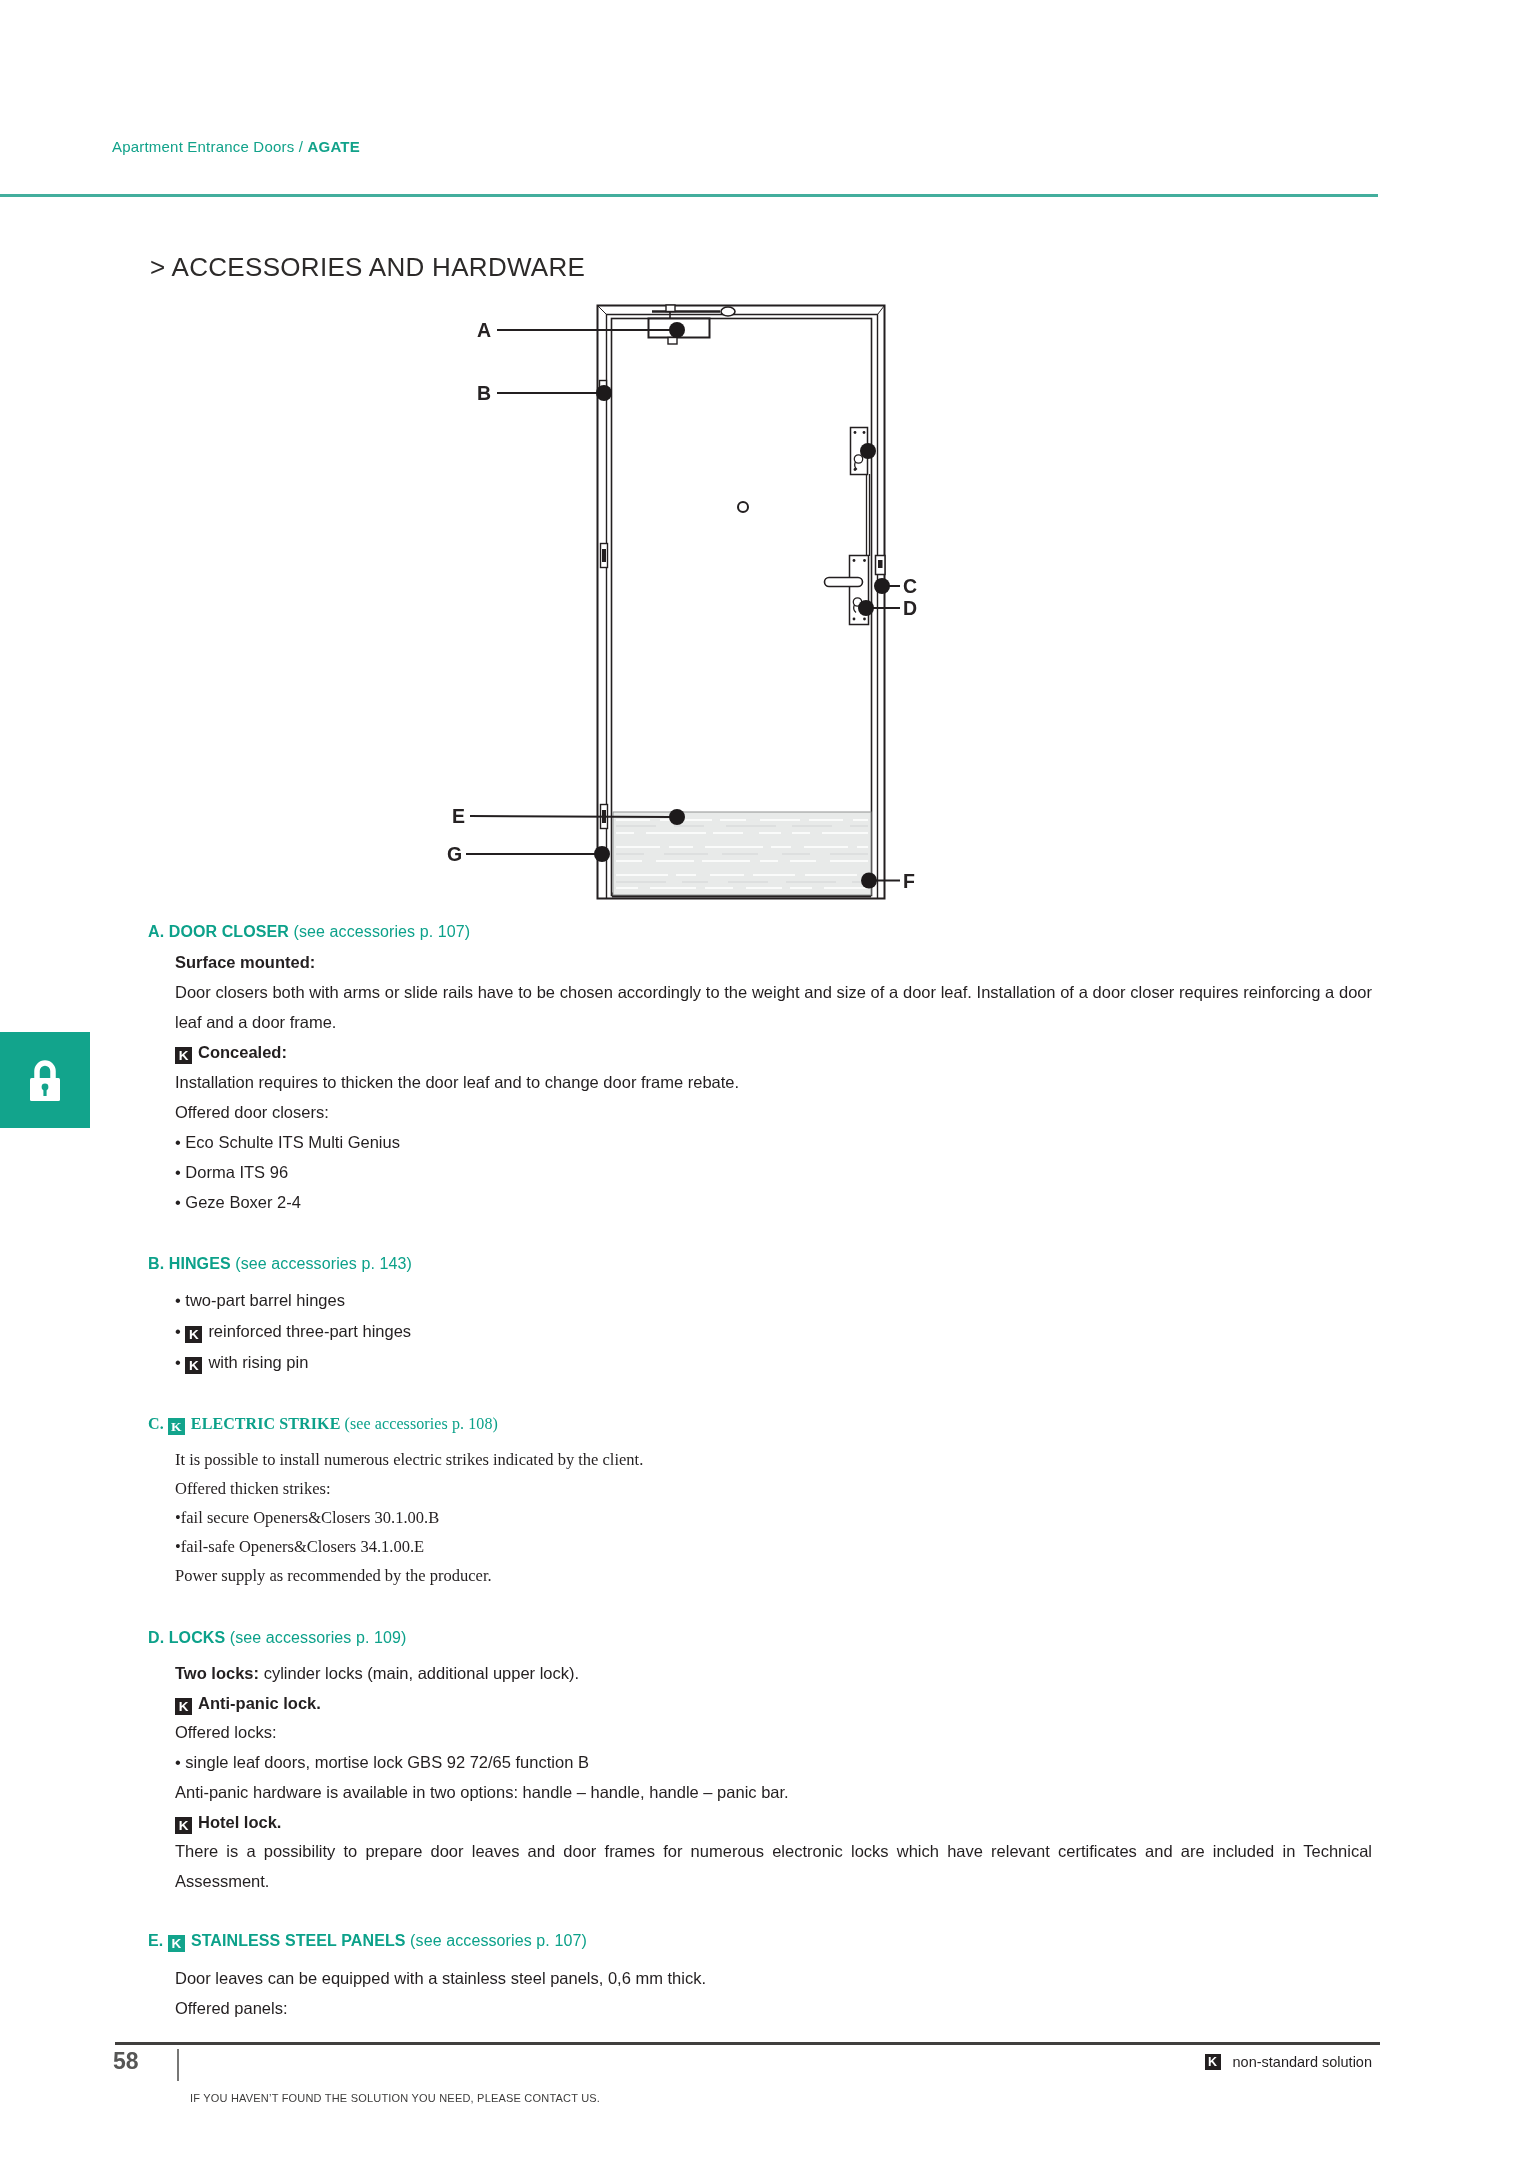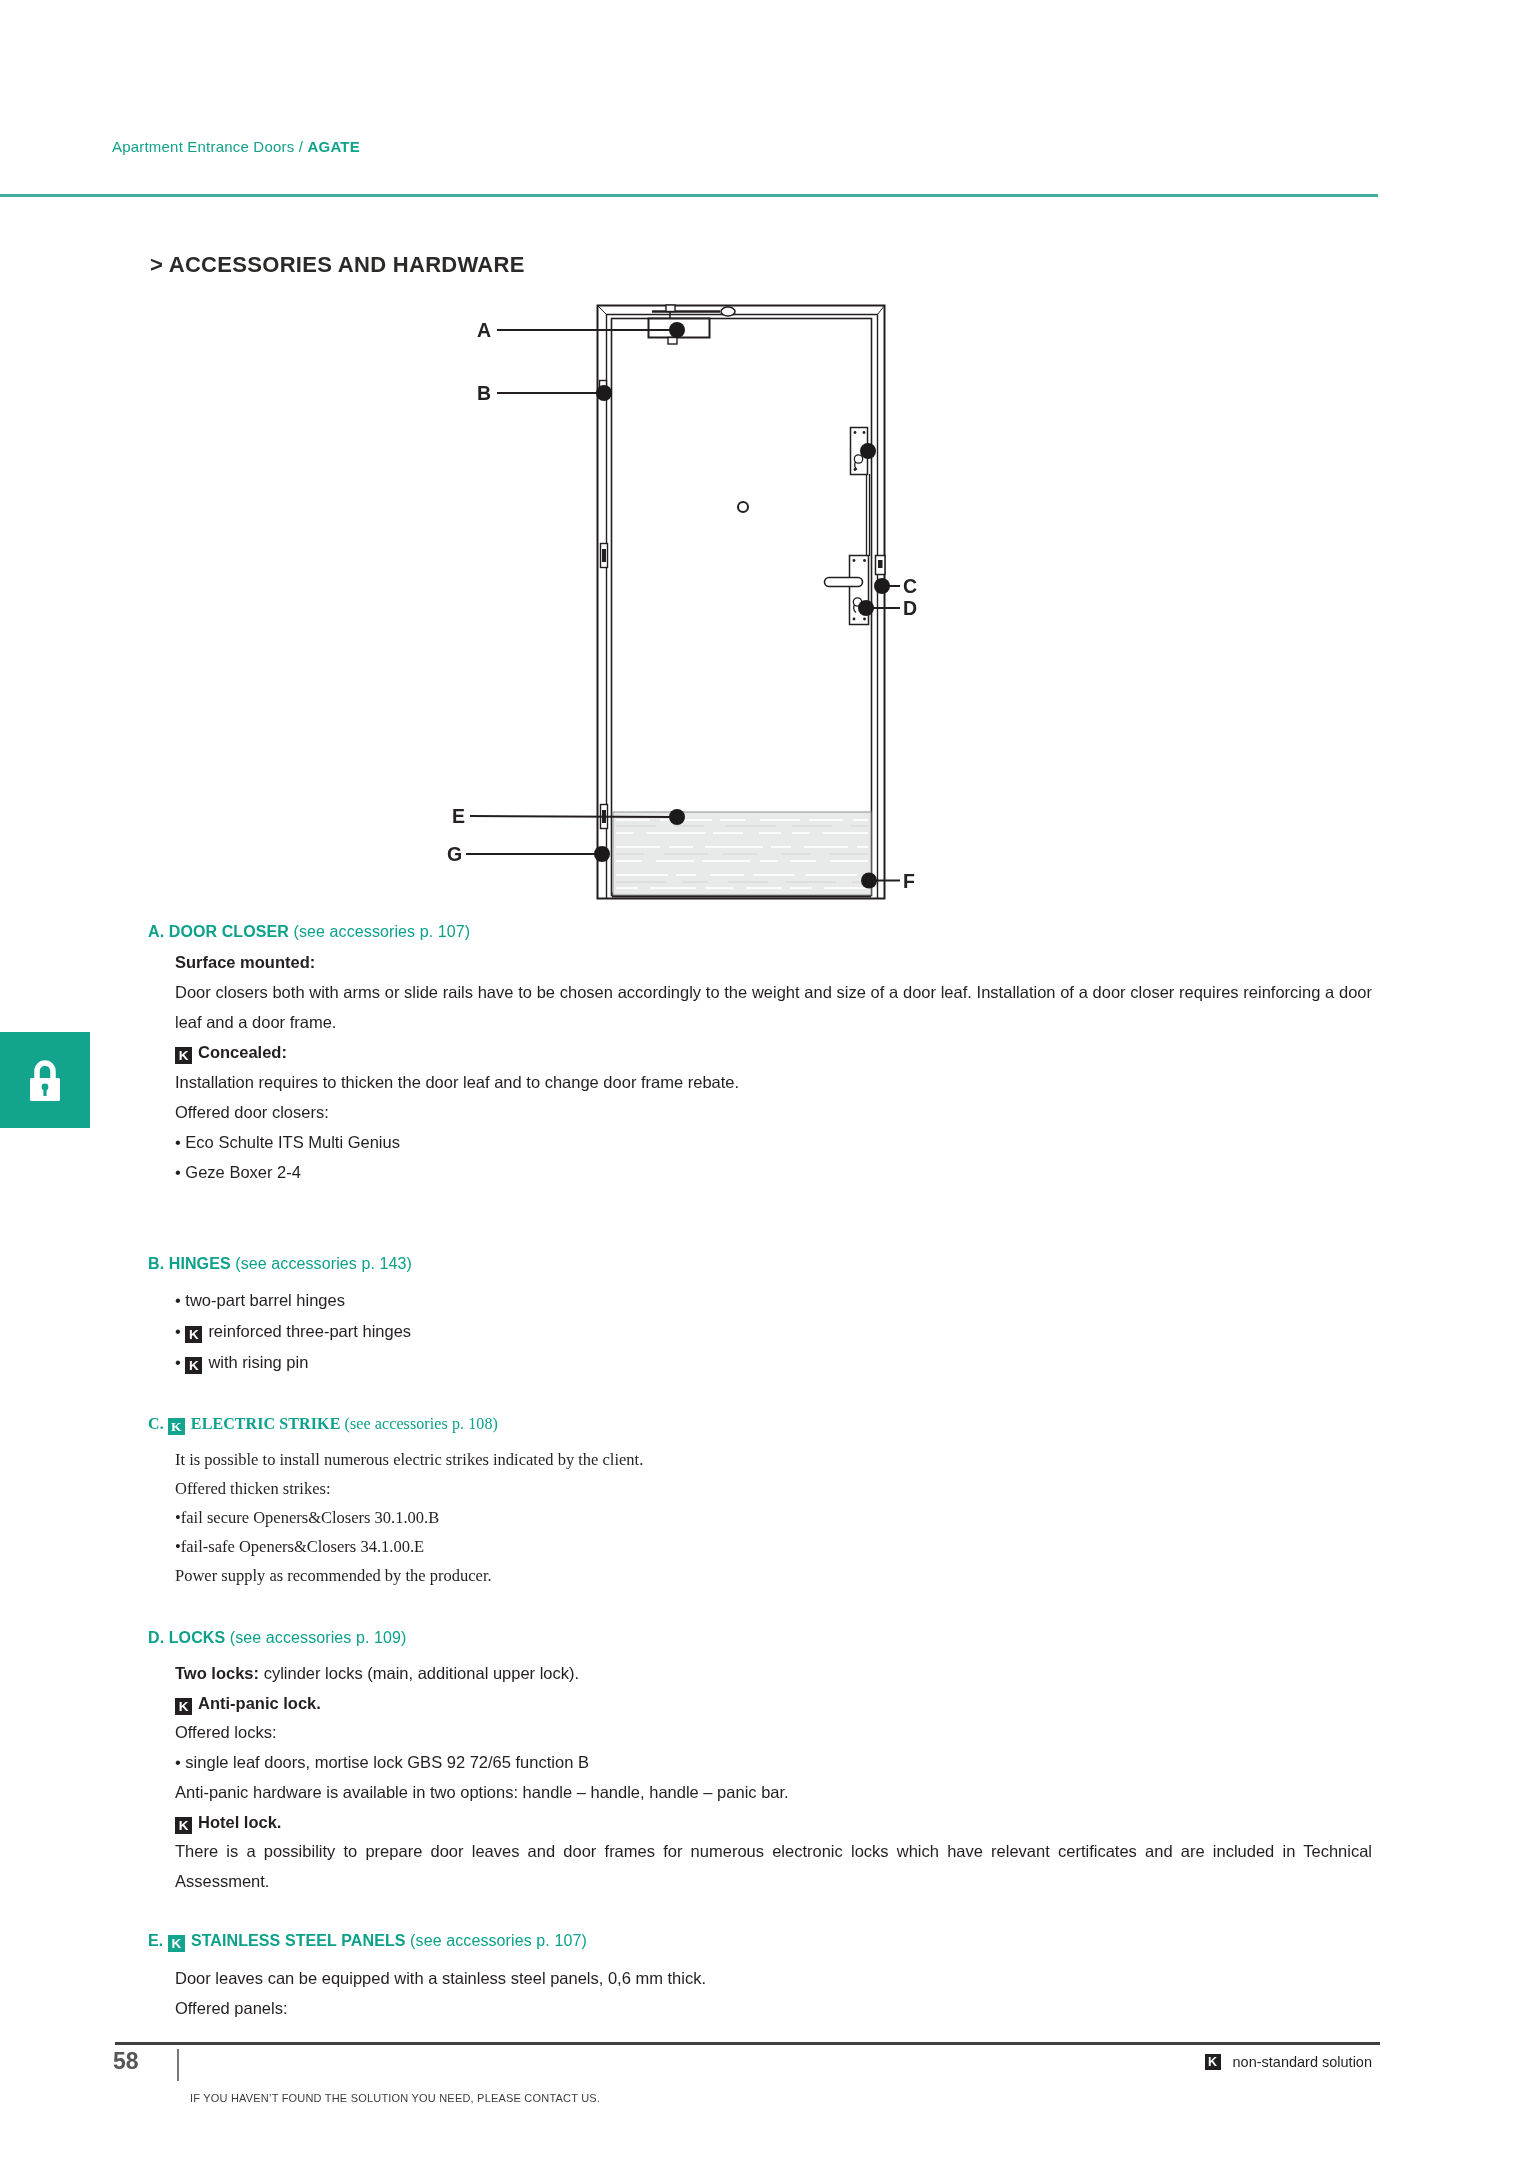--- a/index.html
+++ b/index.html
@@ -3,21 +3,21 @@
 <meta charset="utf-8">
 <style>
   html,body{margin:0;padding:0;background:#ffffff;}
   .page{position:relative;width:1527px;height:2160px;background:#ffffff;overflow:hidden;
         font-family:"Liberation Sans",sans-serif;color:#231f20;}
 
   .breadcrumb{position:absolute;left:112px;top:138px;font-size:15px;color:#11a28a;letter-spacing:.2px;}
   .breadcrumb .brand{font-weight:700;}
   .toprule{position:absolute;left:0;top:194px;width:1378px;height:3px;background:#43ae9d;}
 
-  .page-title{position:absolute;left:150px;top:252px;font-size:22px;font-weight:700;color:#2c2a29;letter-spacing:.3px;}
+  .page-title{position:absolute;left:150px;top:252px;font-size:26px;font-weight:400;color:#2c2a29;letter-spacing:.3px;}
 
   .sidetab{position:absolute;left:0;top:1032px;width:90px;height:96px;background:#12a48c;
            display:flex;align-items:center;justify-content:center;}
 
   svg.diagram{position:absolute;left:440px;top:295px;}
   svg.diagram text{font-family:"Liberation Sans",sans-serif;font-weight:700;font-size:19.5px;fill:#262223;}
 
   .sections{position:absolute;left:0;top:0;width:1527px;height:1860px;}
   .sec{position:absolute;left:148px;width:1224px;}
   .sec-A{top:917px;} .sec-B{top:1249px;} .sec-C{top:1409px;font-family:Liberation Serif, serif;} .sec-D{top:1623px;} .sec-E{top:1926px;}
@@ -176,20 +176,21 @@
   <div class="sections">
       <div class="sec sec-A">
         <div class="shead"><span class="hlab">A. </span><span class="htitle">DOOR CLOSER </span><span class="href2">(see accessories p. 107)</span></div>
         <div class="sbody">
           <div class="bline"><span class="b">Surface mounted:</span></div>
           <div class="bline just">Door closers both with arms or slide rails have to be chosen accordingly to the weight and size of a door leaf. Installation of a door closer requires reinforcing a door leaf and a door frame.</div>
           <div class="bline"><span class="kicon">K</span><span class="b">Concealed:</span></div>
           <div class="bline">Installation requires to thicken the door leaf and to change door frame rebate.</div>
           <div class="bline">Offered door closers:</div>
           <div class="bline">• Eco Schulte ITS Multi Genius</div>
+          <div class="bline">• Dorma ITS 96</div>
           <div class="bline">• Geze Boxer 2-4</div>
         </div>
       </div>
       <div class="sec sec-B">
         <div class="shead"><span class="hlab">B. </span><span class="htitle">HINGES </span><span class="href2">(see accessories p. 143)</span></div>
         <div class="sbody">
           <div class="bline">• two-part barrel hinges</div>
           <div class="bline">• <span class="kicon">K</span>reinforced three-part hinges</div>
           <div class="bline">• <span class="kicon">K</span>with rising pin</div>
         </div>

